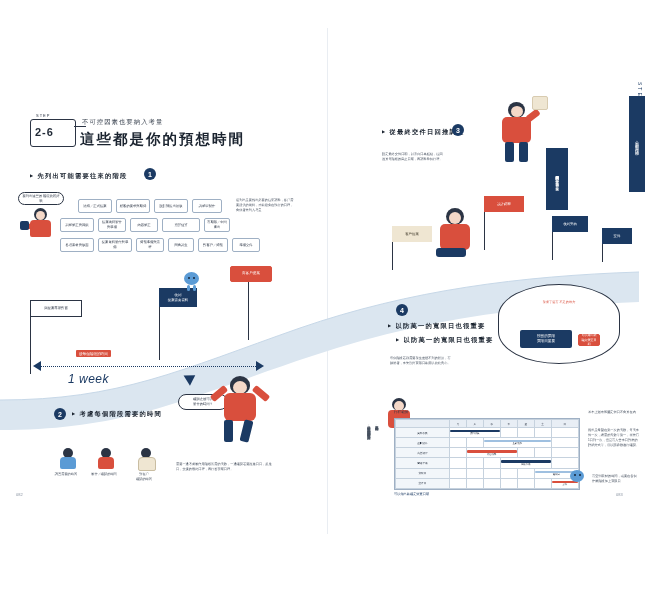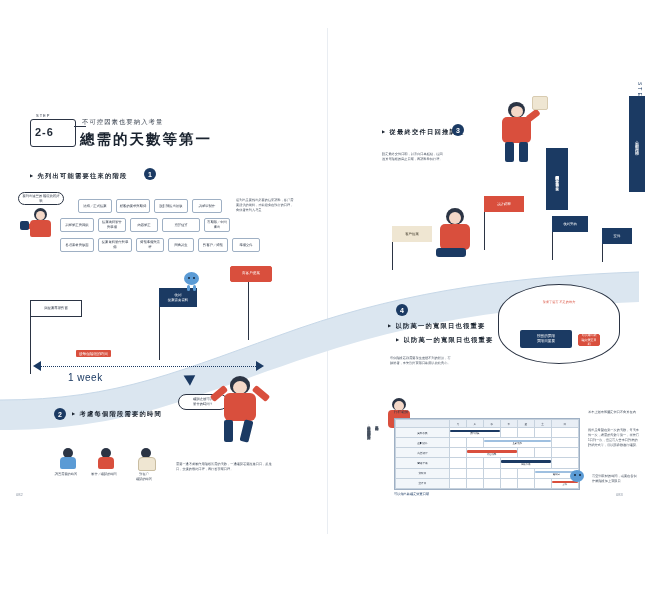--- a/index.html
+++ b/index.html
@@ -36,21 +36,21 @@
   .flagpole{position:absolute;width:1.4px;background:#2b3444;}
   .flag{position:absolute;font-size:3.4px;color:#fff;display:flex;align-items:center;justify-content:center;text-align:center;line-height:1.3;padding:1px;box-sizing:border-box;}
   .flag.navy{background:#1b3a63;}
   .flag.red{background:#d94f3d;}
   .flag.white{background:#fff;border:.8px solid #2b3444;color:#2b3444;}
   .flag.cream{background:#efe6d2;color:#4a4434;}
 
   
   .dotline{position:absolute;height:0;border-top:1.2px dotted #1b3a63;}
   .arrowL,.arrowR{position:absolute;width:0;height:0;}
-  .oneweek{position:absolute;font-size:10px;color:#1b3a63;letter-spacing:.5px;}
+  .oneweek{position:absolute;font-size:12px;font-style:italic;color:#1b3a63;letter-spacing:.5px;}
   .oneweek-label{position:absolute;font-size:3.6px;color:#fff;background:#d94f3d;padding:1.5px 3px;border-radius:1px;}
 
   
   .bubble{position:absolute;background:#fff;border:.9px solid #2b3444;border-radius:8px;font-size:3.3px;color:#2b3444;text-align:center;display:flex;align-items:center;justify-content:center;line-height:1.5;padding:2px;box-sizing:border-box;}
   .cloud{position:absolute;border-radius:50%/40%;background:#fff;border:1px solid #2b3444;}
 
   
   .fig{position:absolute;}
   .head{position:absolute;border-radius:50%;}
   .body{position:absolute;border-radius:4px 4px 2px 2px;}
@@ -90,21 +90,21 @@
       <path d="M0,150 C120,150 180,120 300,78 C410,40 520,26 639,22 L639,52 C520,56 420,70 312,106 C190,146 130,180 0,180 Z" fill="#dbe6f0"></path>
       <path d="M0,150 C120,150 180,120 300,78 C410,40 520,26 639,22" fill="none" stroke="#c7d8e8" stroke-width="1"></path>
     </svg>
   </div>
 
   <div class="step-box"></div>
   <div class="step-label">STEP</div>
   <div class="step-num">2-6</div>
   <div class="title-rule"></div>
   <div class="title-sub">不可控因素也要納入考量</div>
-  <div class="title-main">總需的天數等第一</div>
+  <div class="title-main">這些都是你的預想時間</div>
 
   <div class="hdr" style="left:30px;top:172px;">先列出可能需要往來的階段</div>
   <div class="circ" style="left:144px;top:168px;">1</div>
 
   <div class="fig" style="left:24px;top:208px;">
     <div class="head" style="left:10px;top:0;width:13px;height:13px;background:#2b3444;"></div>
     <div class="head" style="left:12px;top:3px;width:9px;height:9px;background:#f4d8c8;"></div>
     <div class="body" style="left:6px;top:12px;width:21px;height:17px;background:#d94f3d;"></div>
     <div class="limb" style="left:0px;top:16px;width:10px;height:5px;background:#d94f3d;transform:rotate(-18deg);"></div>
     <div class="limb" style="left:-4px;top:13px;width:9px;height:9px;background:#1b3a63;border-radius:2px;"></div>

